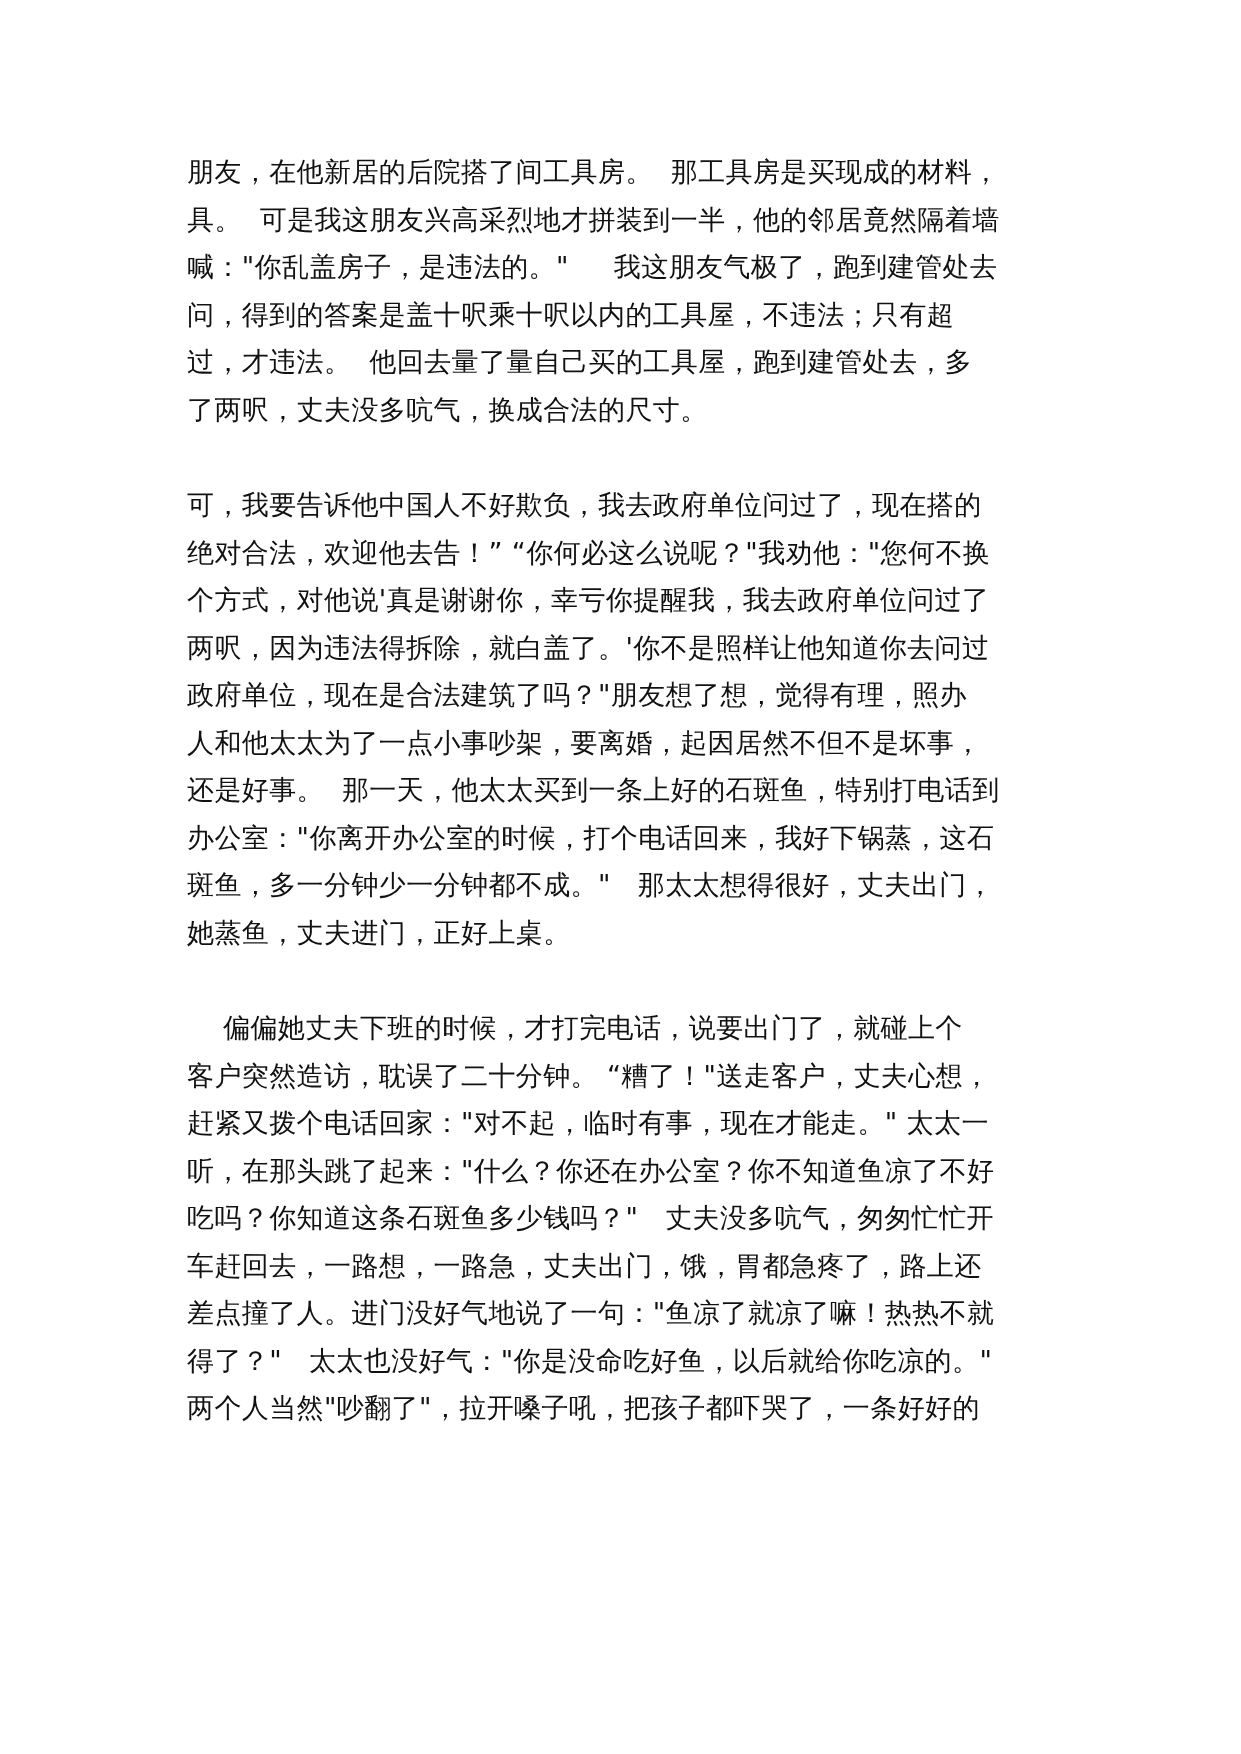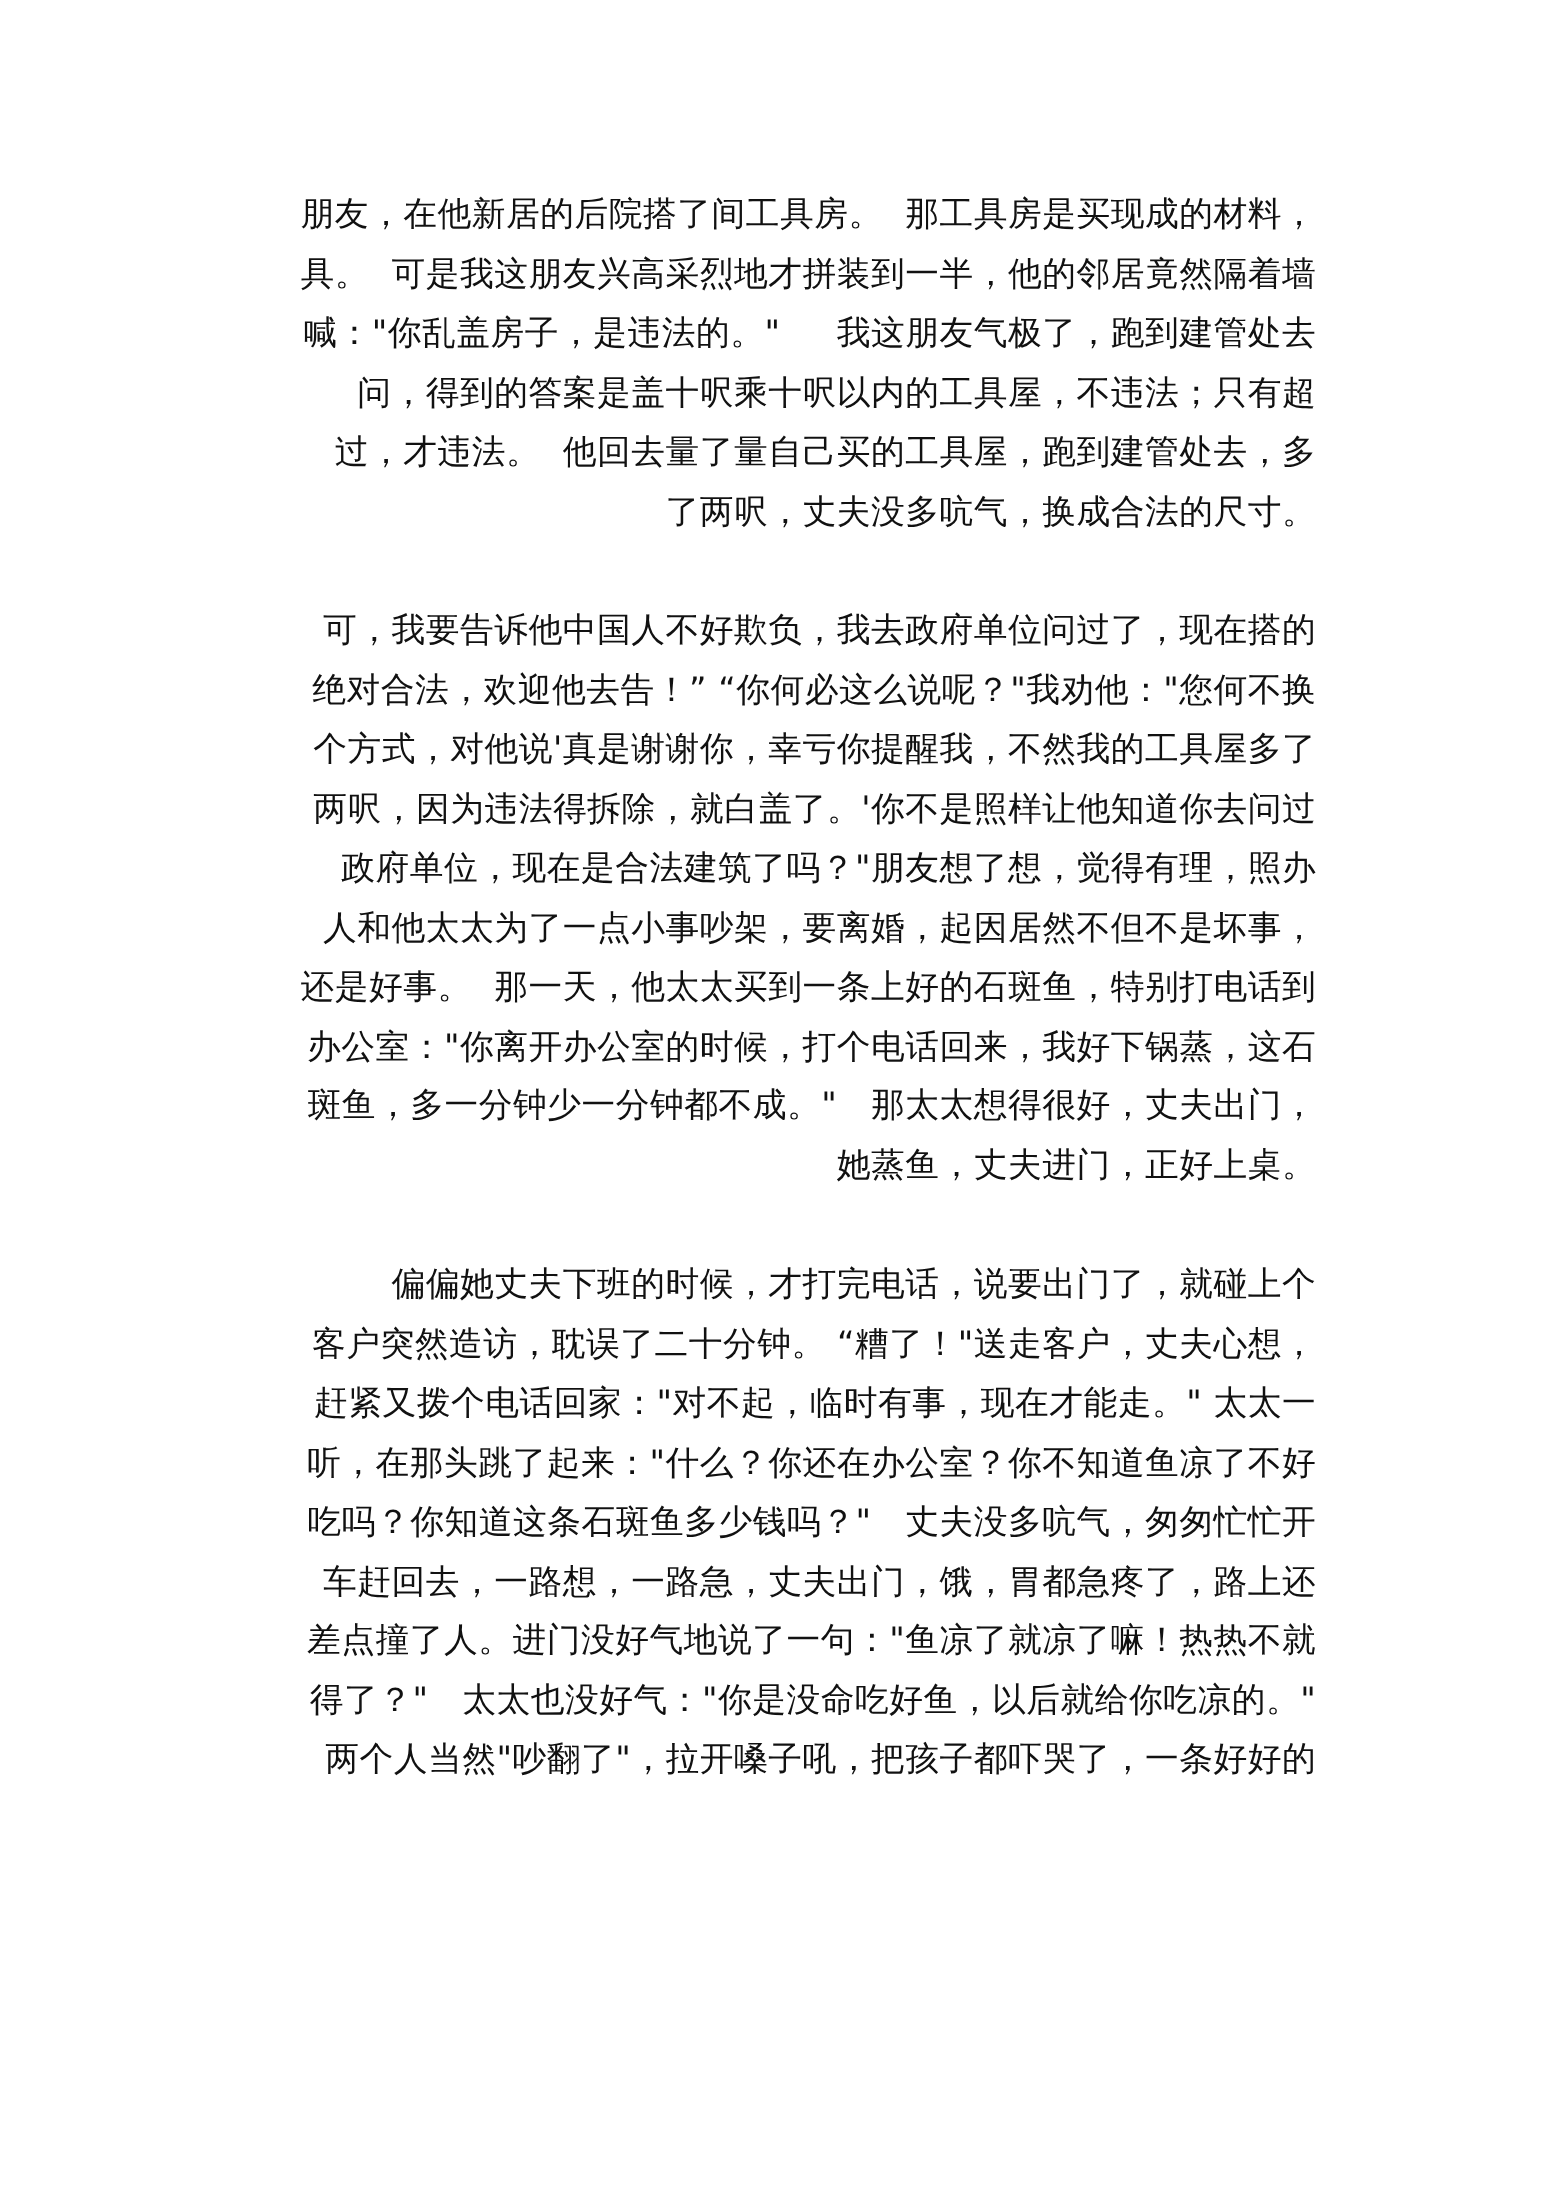--- a/index.html
+++ b/index.html
@@ -15,21 +15,20 @@
       font-family: "DejaVu Sans", "Liberation Sans", sans-serif;
       color: #111111;
     }
     .page {
       position: absolute;
       left: 0;
       top: 0;
       width: 1241px;
       height: 1754px;
       background: #ffffff;
-      text-align: right;
     }
     .body-text {
       position: absolute;
       left: 187px;
       top: 148px;
       width: 866px;
     }
     .line {
       height: 47.5px;
       line-height: 47.5px;
@@ -54,21 +53,21 @@
       <div class="line">问，得到的答案是盖十呎乘十呎以内的工具屋，不违法；只有超</div>
       <div class="line">过，才违法。  他回去量了量自己买的工具屋，跑到建管处去，多</div>
       <div class="line">了两呎，丈夫没多吭气，换成合法的尺寸。</div>
     </div>
 
     <div class="gap"></div>
 
     <div>
       <div class="line">可，我要告诉他中国人不好欺负，我去政府单位问过了，现在搭的</div>
       <div class="line">绝对合法，欢迎他去告！” “你何必这么说呢？"我劝他："您何不换</div>
-      <div class="line">个方式，对他说'真是谢谢你，幸亏你提醒我，不然我的工具屋多了</div>
+      <div class="line">个方式，对他说'真是谢谢你，幸亏你提醒我，我去政府单位问过了</div>
       <div class="line">两呎，因为违法得拆除，就白盖了。'你不是照样让他知道你去问过</div>
       <div class="line">政府单位，现在是合法建筑了吗？"朋友想了想，觉得有理，照办</div>
       <div class="line">人和他太太为了一点小事吵架，要离婚，起因居然不但不是坏事，</div>
       <div class="line">还是好事。  那一天，他太太买到一条上好的石斑鱼，特别打电话到</div>
       <div class="line">办公室："你离开办公室的时候，打个电话回来，我好下锅蒸，这石</div>
       <div class="line">斑鱼，多一分钟少一分钟都不成。"   那太太想得很好，丈夫出门，</div>
       <div class="line">她蒸鱼，丈夫进门，正好上桌。</div>
     </div>
 
     <div class="gap"></div>

